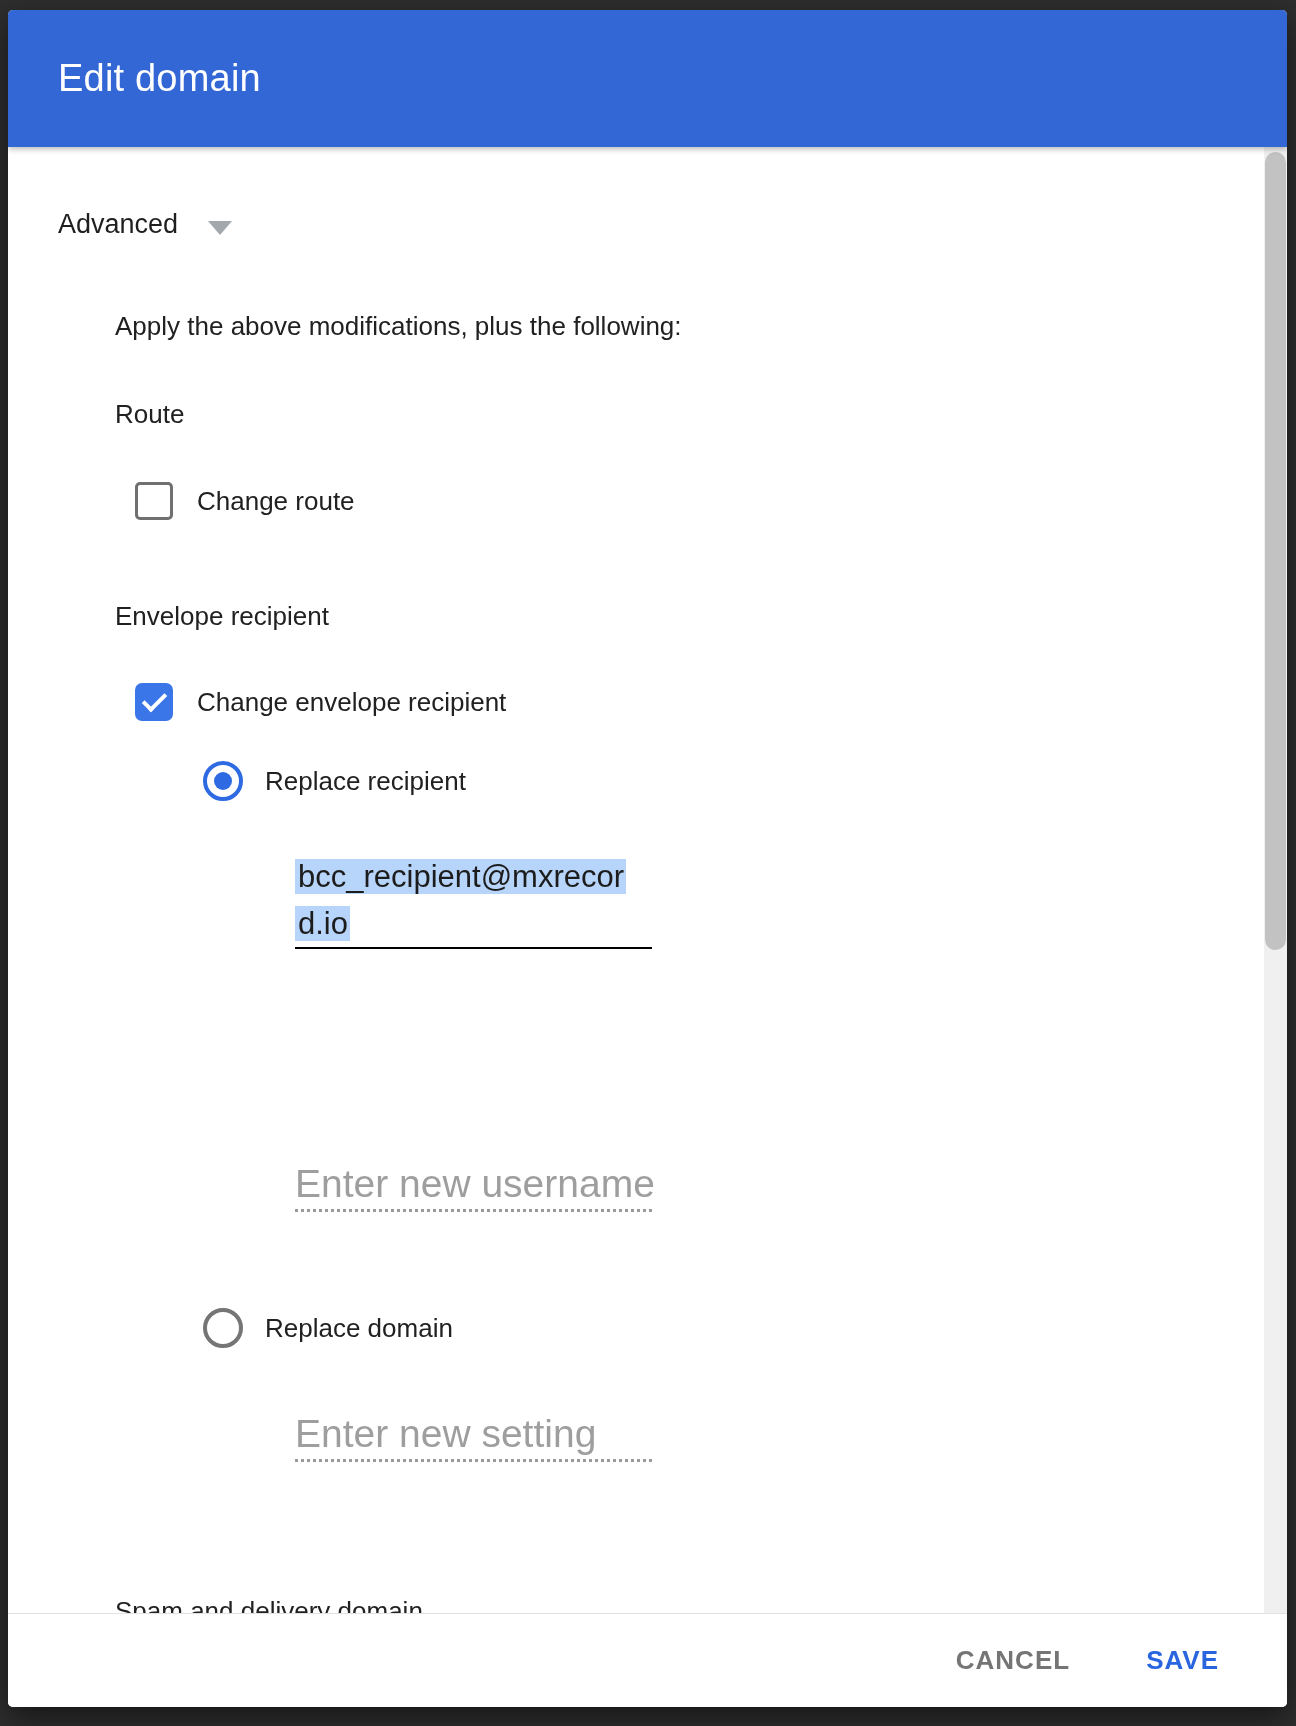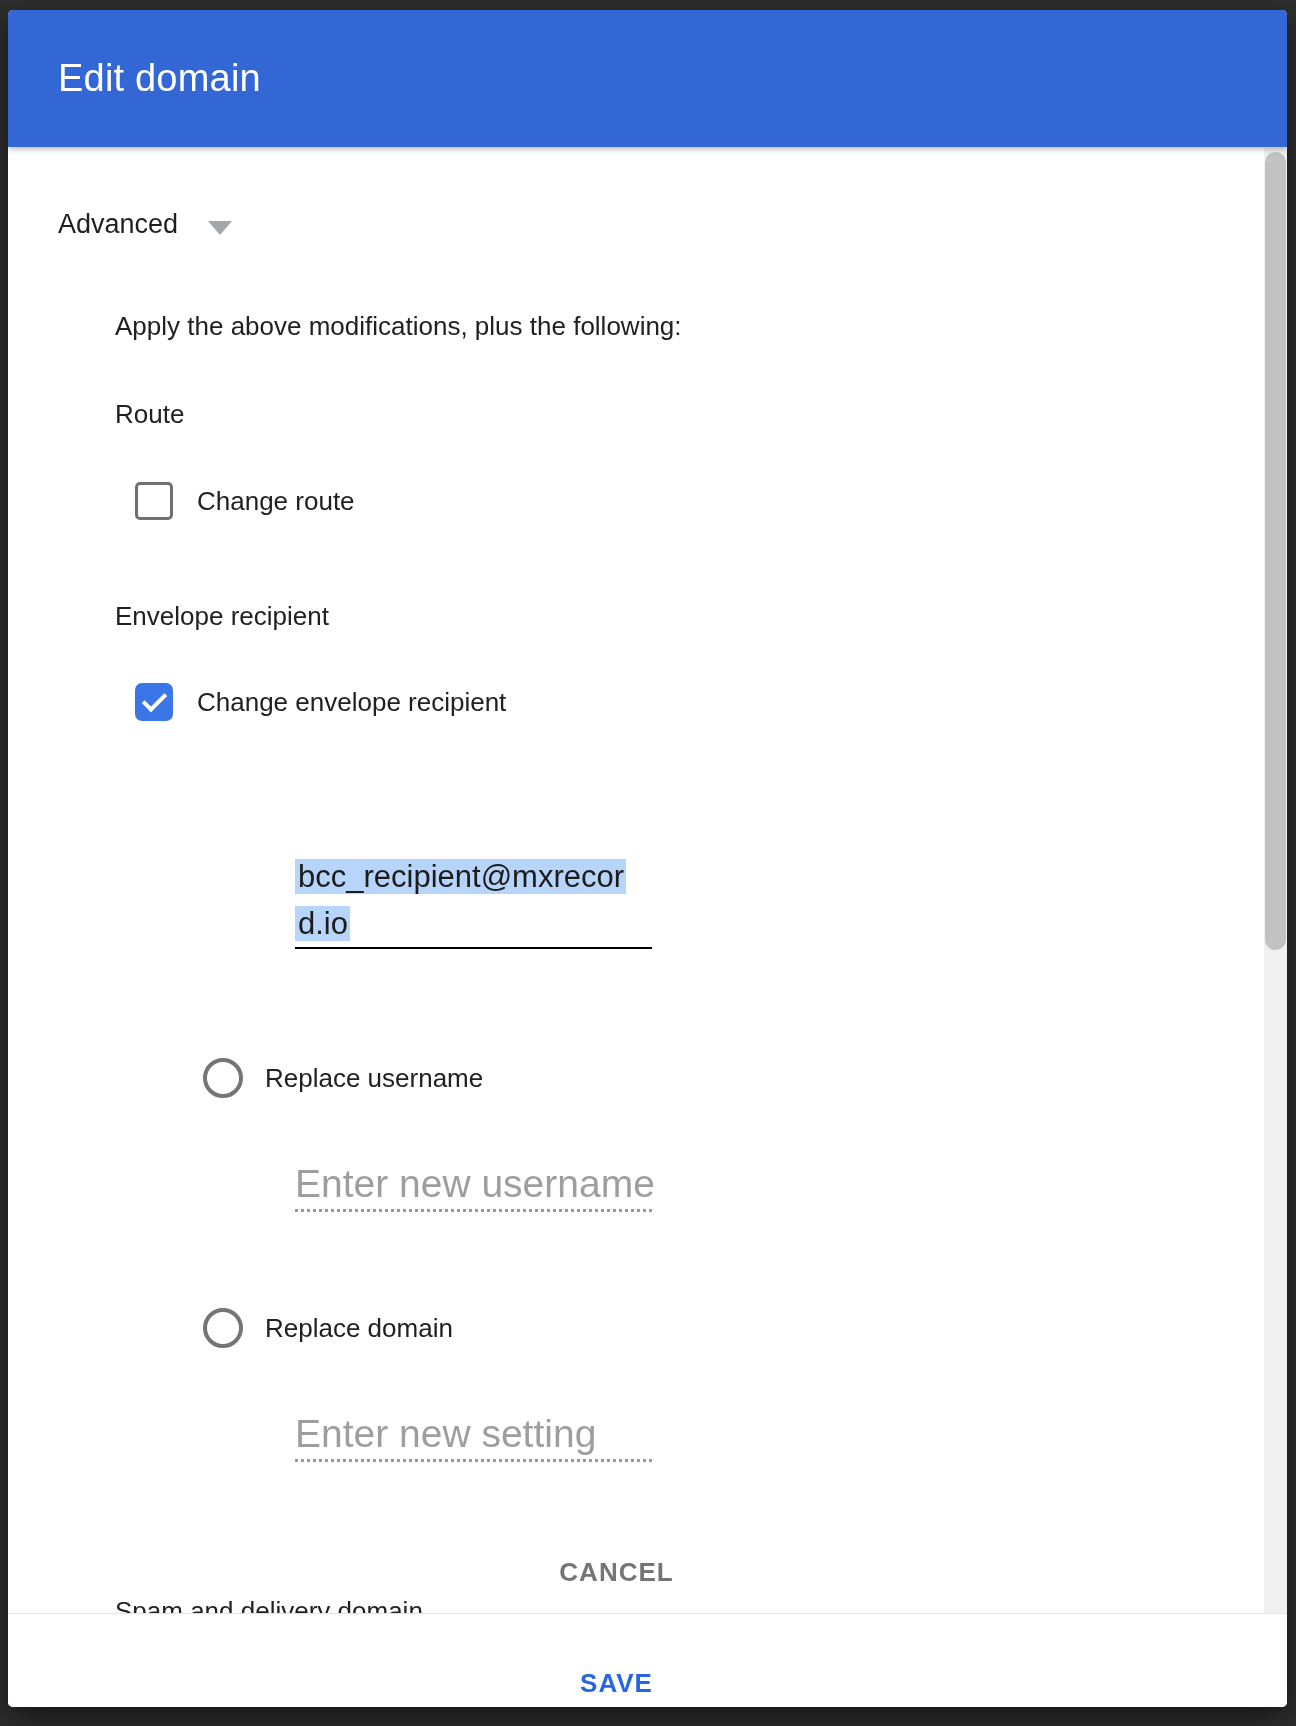--- a/index.html
+++ b/index.html
@@ -82,21 +82,21 @@
     background:#f0f0f0;z-index:4;
   }
   .sb-thumb{
     position:absolute;top:5px;left:1px;width:21px;height:798px;
     background:#c2c2c2;border-radius:11px;
   }
   
   .ftr{
     position:absolute;left:0;right:0;bottom:0;height:94px;background:#fff;
     border-top:1px solid #e2e2e2;display:flex;align-items:center;
-    justify-content:flex-end;gap:64px;padding-right:62px;box-sizing:border-box;z-index:6;flex-direction:column;
+    justify-content:flex-end;gap:64px;padding-right:62px;box-sizing:border-box;z-index:6;
   }
   .btn{
     background:none;border:none;cursor:pointer;padding:8px 6px;
     font-family:"Liberation Sans", sans-serif;
     font-size:26px;font-weight:700;letter-spacing:1px;
   }
   .btn-cancel{color:#757575;}
   .btn-save{color:#2a65e0;}
 </style>
 </head>
@@ -127,30 +127,32 @@
 
       <div class="abs txt sect-env">Envelope recipient</div>
 
       <div class="abs check-row row-ce">
         <span class="cbox checked">
           <span class="checkmark"></span>
         </span>
         <span class="cbox-label">Change envelope recipient</span>
       </div>
 
+      <div class="abs radio-row row-rr">
+        <span class="radio selected">
+          <span class="radio-dot"></span>
+        </span>
+        <span class="radio-label">Replace recipient</span>
+      </div>
 
       <div class="abs field field-recipient">
         <span class="vline"><span>bcc_recipient@mxrecor</span></span>
         <span class="vline"><span>d.io</span></span>
       </div>
 
-      <div class="abs radio-row row-ru">
-        <span class="radio"></span>
-        <span class="radio-label">Replace username</span>
-      </div>
 
       <div class="abs field field-idle" style="top:1015px;">
         <span class="ph">Enter new username</span>
       </div>
 
       <div class="abs radio-row row-rd">
         <span class="radio"></span>
         <span class="radio-label">Replace domain</span>
       </div>
 

